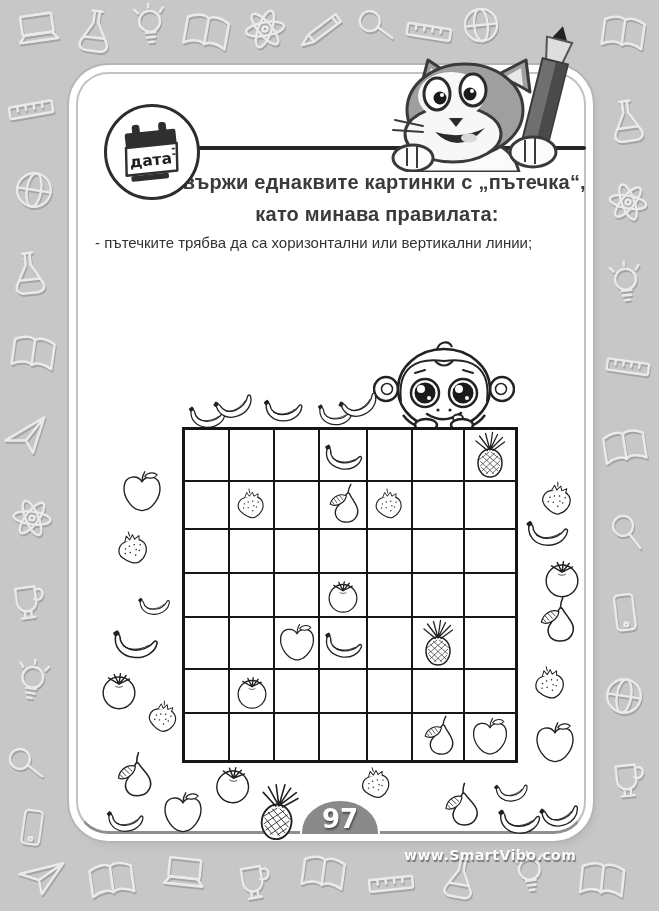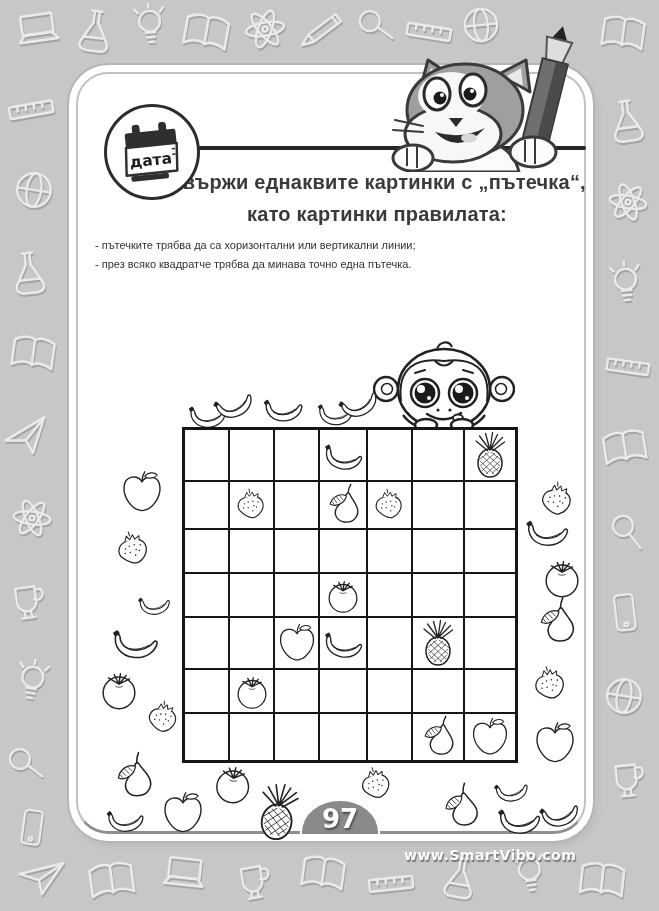--- a/index.html
+++ b/index.html
@@ -37,22 +37,22 @@
   
   .cat{position:absolute; left:309px; top:-52px; width:210px; height:150px; z-index:6;}
 
   
   .title{
     position:absolute; left:84px; top:92px; width:430px; text-align:center;
     font-size:20px; font-weight:bold; color:#3a3a3a; line-height:1.62;
     letter-spacing:.2px; white-space:nowrap; z-index:3;
   }
   .rules{
-    position:absolute; left:17px; top:164px; width:486px;
-    font-size:11px; color:#323232; line-height:1.45; font-weight:500; z-index:3;
+    position:absolute; left:17px; top:158px; width:486px;
+    font-size:15px; color:#323232; line-height:1.45; font-weight:500; z-index:3;
   }
   .rules p{margin:0 0 3px 0; padding-left:13px; text-indent:-13px;}
 
   
   .monkey{position:absolute; left:295px; top:263px; width:142px; height:92px; z-index:1;}
 
   
   .grid{
     position:absolute; left:104px; top:353px; width:330px; height:330px;
     border:3px solid #161616; background:#fff;
@@ -286,26 +286,25 @@
     </g>
 
     <ellipse cx="26" cy="136" rx="20" ry="13" fill="#fbfbfb" stroke="#3a3a3a" stroke-width="3"></ellipse>
     <path d="M20 126 L20 144 M30 124 L30 146" stroke="#3a3a3a" stroke-width="2"></path>
     <ellipse cx="146" cy="130" rx="23" ry="15" fill="#fbfbfb" stroke="#3a3a3a" stroke-width="3"></ellipse>
     <path d="M138 118 L138 140 M148 116 L148 142" stroke="#3a3a3a" stroke-width="2"></path>
   </svg>
 
   <div class="title">
     <div>Свържи еднаквите картинки с „пътечка“,</div>
-    <div>като картинки правилата:</div>
+    <div>като минава правилата:</div>
   </div>
 
   <div class="rules">
     <p>- пътечките трябва да са хоризонтални или вертикални линии;</p>
-    <p>- през всяко квадратче трябва да минава точно една пътечка.</p>
   </div>
 
   <svg class="monkey" viewBox="0 0 142 92">
     <circle cx="13" cy="52" r="12" fill="#fff" stroke="#222" stroke-width="2.5"></circle>
     <circle cx="129" cy="52" r="12" fill="#fff" stroke="#222" stroke-width="2.5"></circle>
     <circle cx="14" cy="52" r="5.5" fill="none" stroke="#222" stroke-width="1.5"></circle>
     <circle cx="128" cy="52" r="5.5" fill="none" stroke="#222" stroke-width="1.5"></circle>
     <ellipse cx="71" cy="52" rx="46" ry="40" fill="#fff" stroke="#222" stroke-width="2.5"></ellipse>
     <path d="M64 13 C66 4 76 3 79 10" fill="none" stroke="#222" stroke-width="2"></path>
     <path d="M28 64 C24 30 44 20 71 24 C98 20 118 30 114 64" fill="none" stroke="#222" stroke-width="2"></path>

